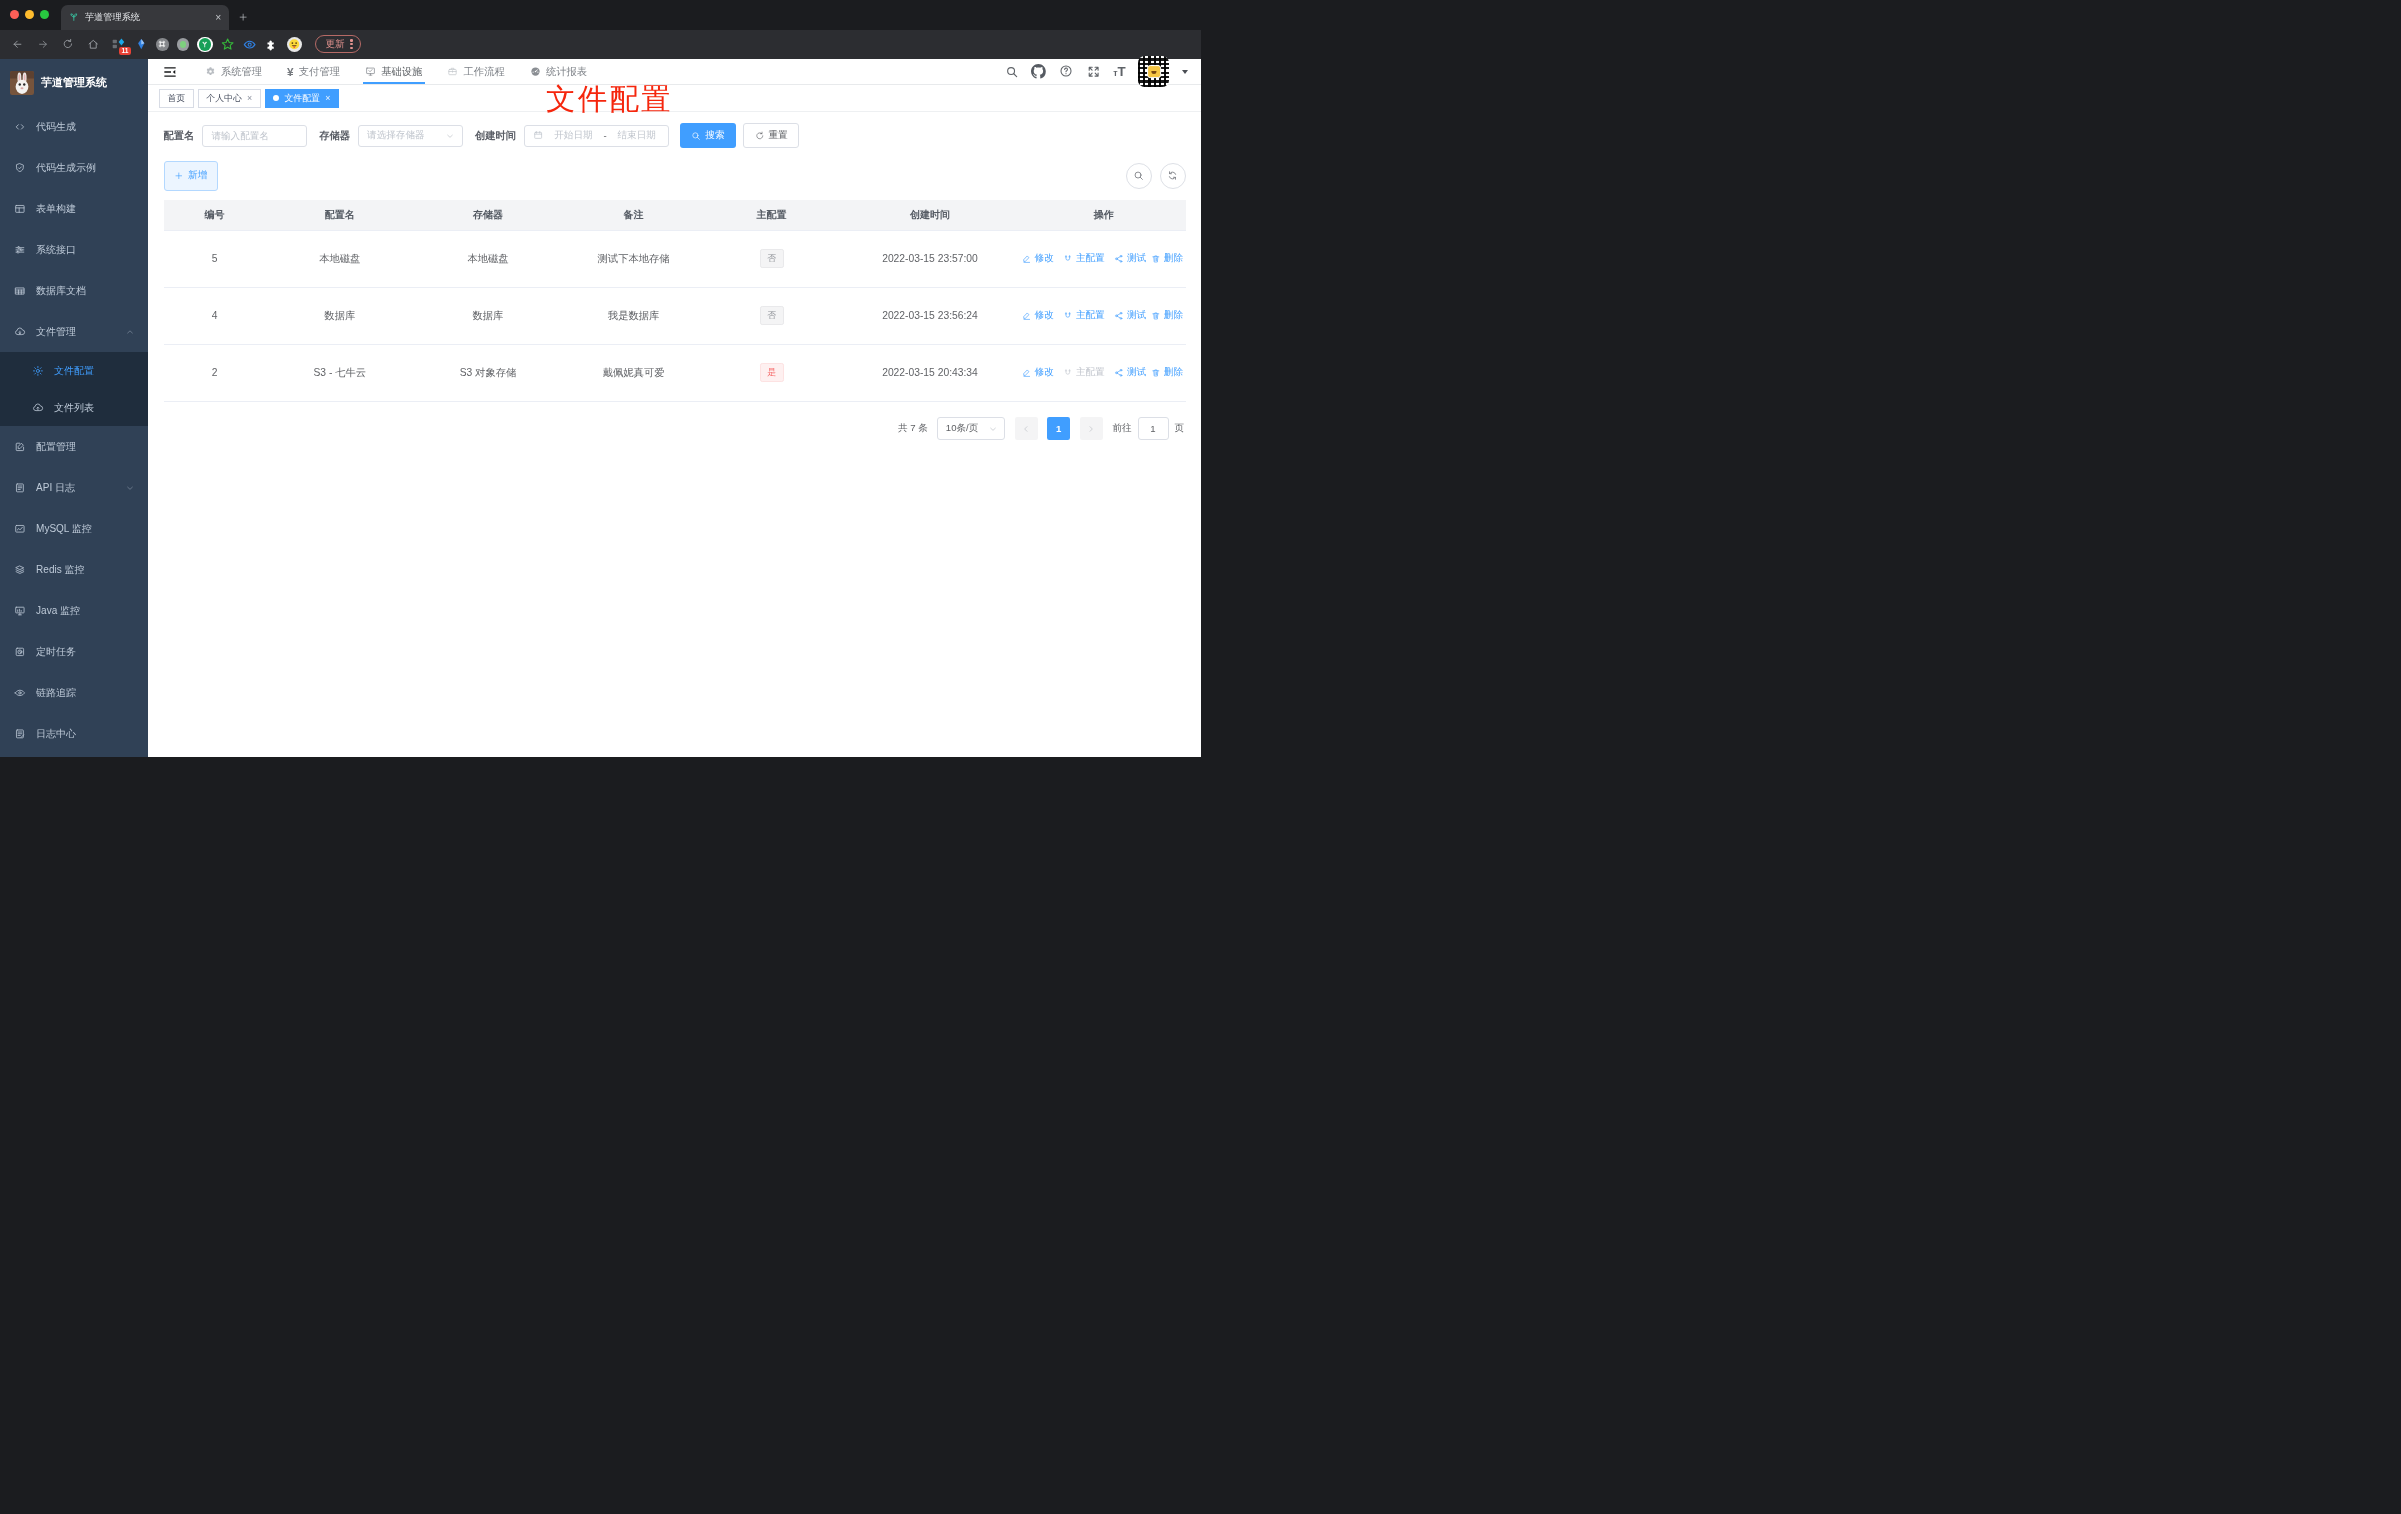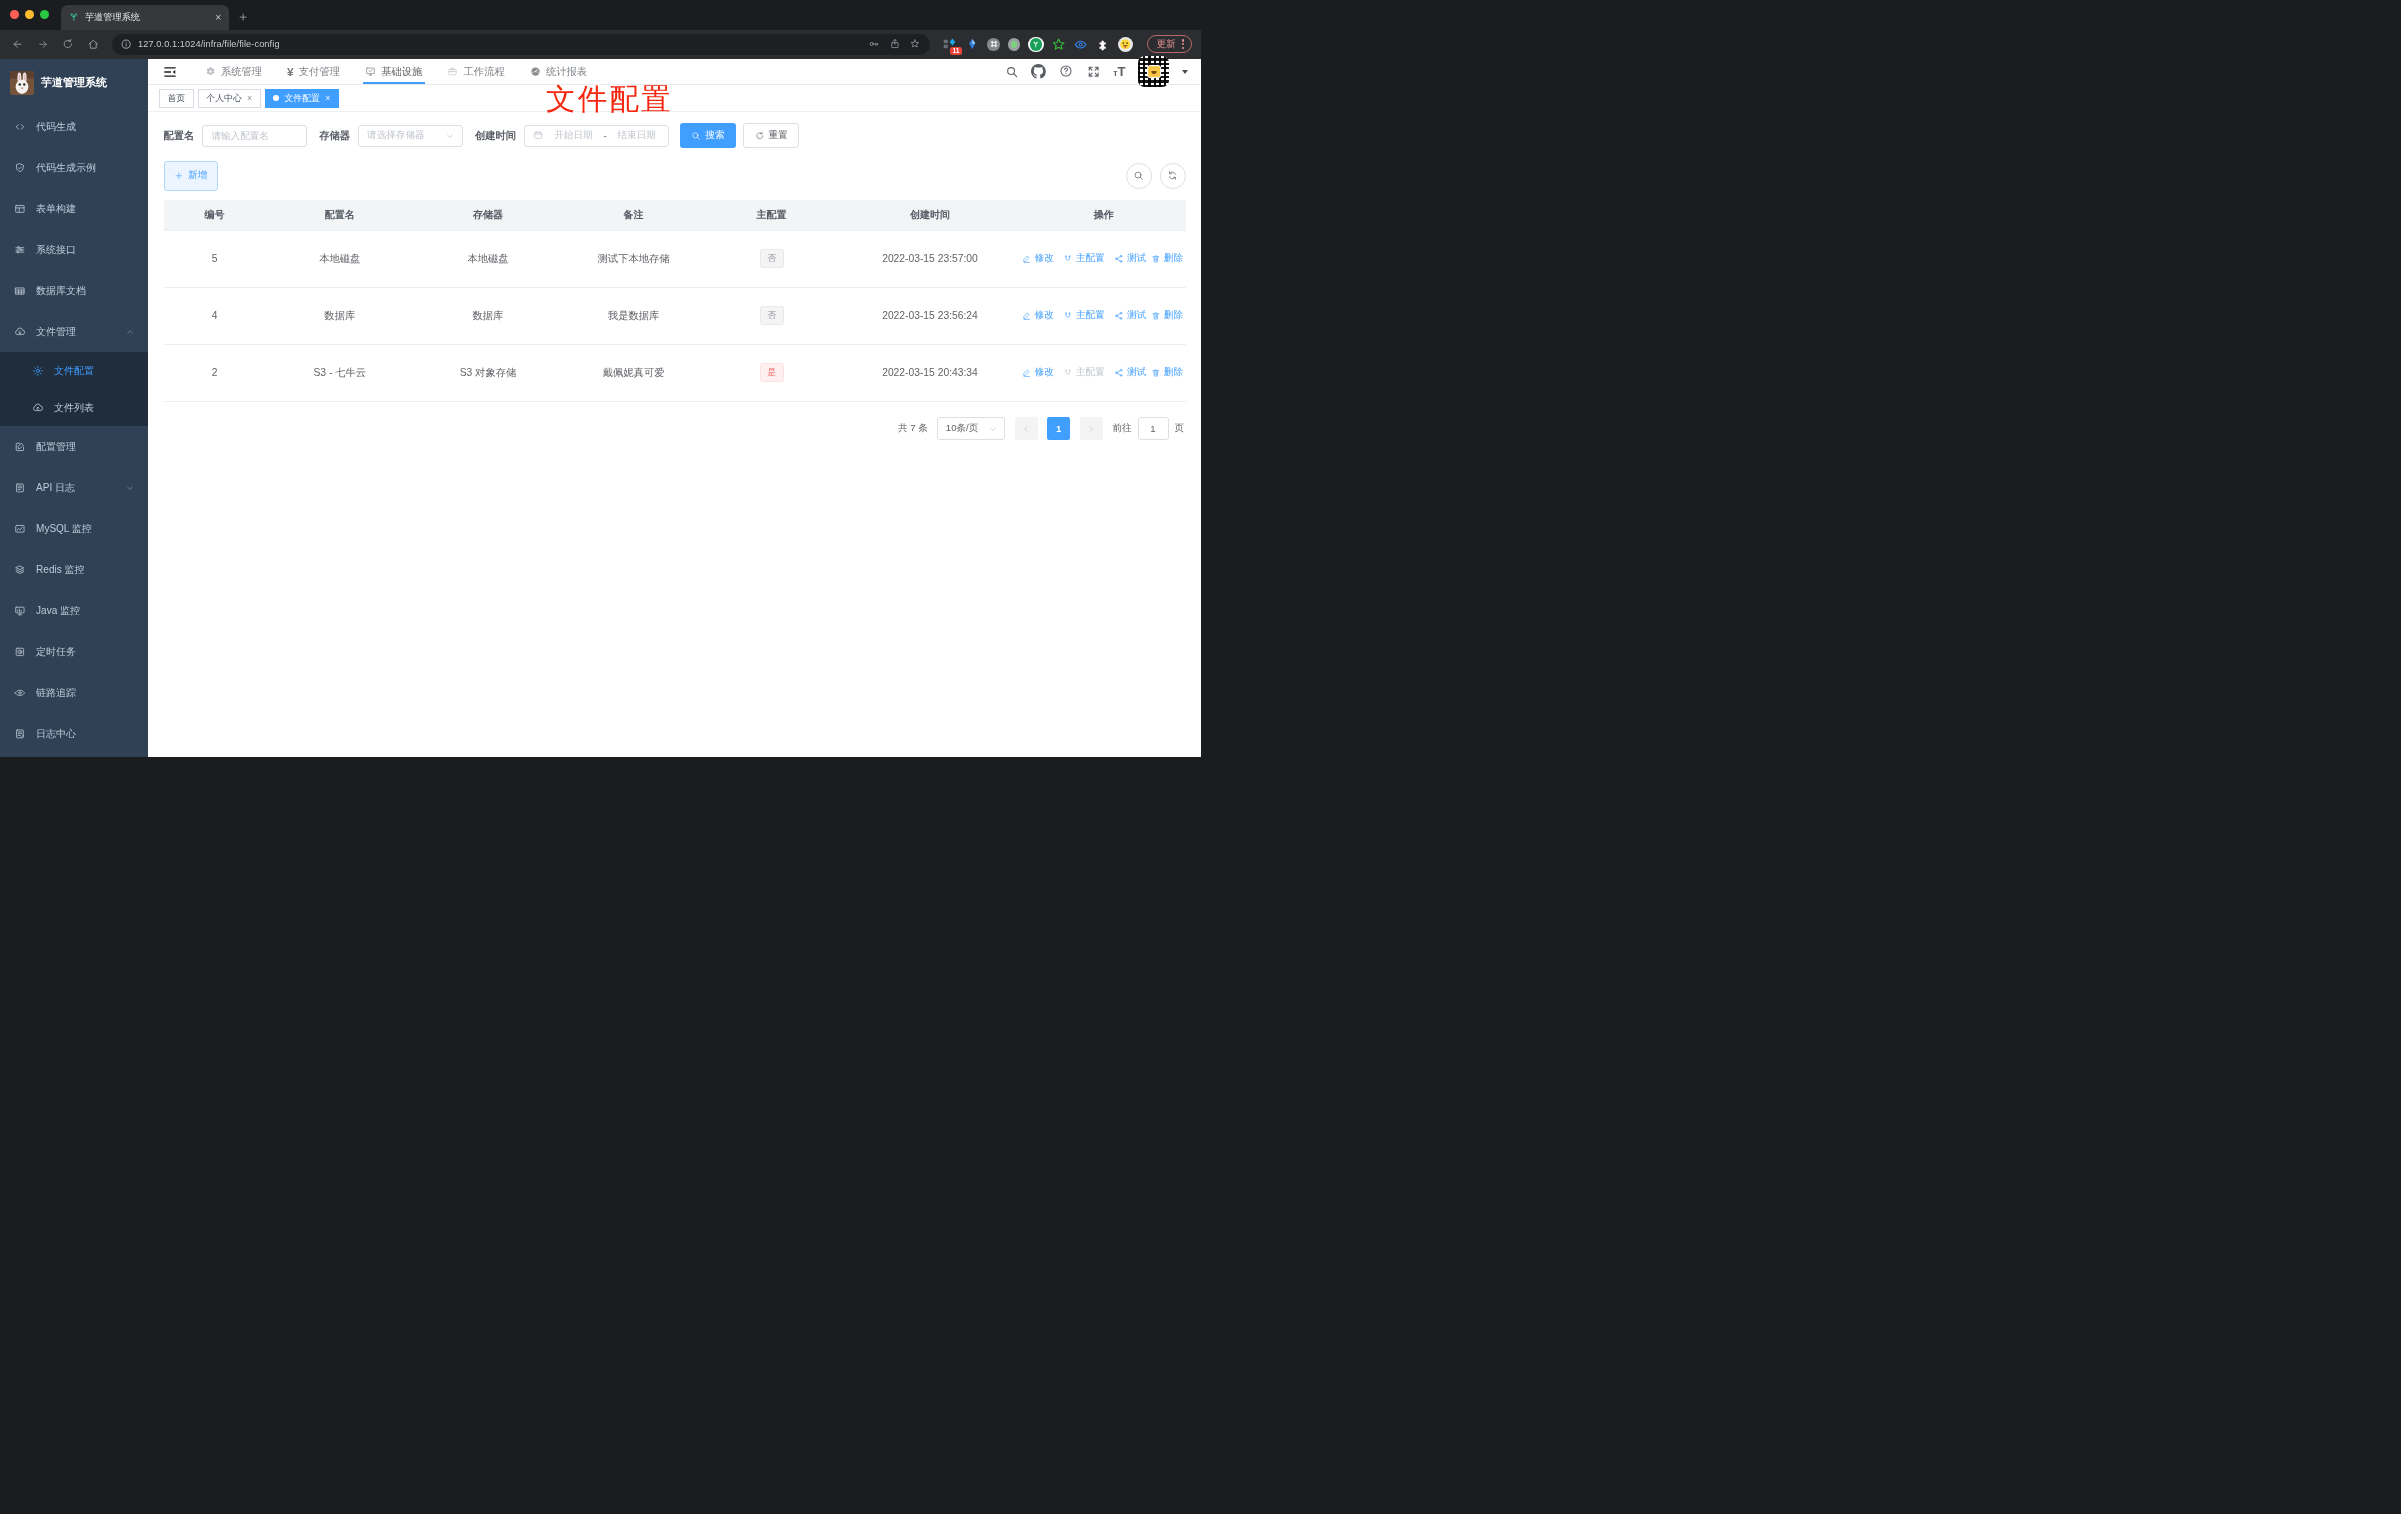--- a/index.html
+++ b/index.html
@@ -162,40 +162,20 @@
   <span class="nav-ic">
       <svg class="ic" viewBox="0 0 24 24" style="width:11.8px;height:11.8px">
         <path d="M19.5 12a7.5 7.5 0 11-2.2-5.3M17.6 2.8v4h-4"></path>
       </svg>
     </span>
   <span class="nav-ic">
       <svg class="ic" viewBox="0 0 24 24" style="width:12.5px;height:12.5px">
         <path d="M4 11.5L12 4.5l8 7M6.3 10v9.5h11.4V10"></path>
       </svg>
     </span>
-  <div class="omnibox">
-    <svg class="ic" viewBox="0 0 16 16" style="width:10.3px;height:10.3px;color:#9aa0a6">
-        <circle cx="8" cy="8" r="6.3"></circle>
-        <path d="M8 4.8v.2M8 7.4v3.6"></path>
-      </svg>
-    <span class="url">127.0.0.1:1024/infra/file/file-config</span>
-    <span class="omni-right">
-      <svg class="ic" viewBox="0 0 24 24" style="width:11.8px;height:11.8px">
-          <circle cx="7.5" cy="12" r="3.2"></circle>
-          <path d="M10.7 12H20M16.2 12v3M19 12v2.2"></path>
-        </svg>
-      <svg class="ic" viewBox="0 0 24 24" style="width:11.8px;height:11.8px">
-          <rect x="5.5" y="9.5" width="13" height="10" rx="1"></rect>
-          <path d="M12 3.5V13M8.8 6.2L12 3l3.2 3.2"></path>
-        </svg>
-      <svg class="ic" viewBox="0 0 24 24" style="width:11.8px;height:11.8px">
-          <path d="M12 4l2.3 4.9 5.2.6-3.9 3.6 1 5.2L12 15.7l-4.6 2.6 1-5.2L4.5 9.5l5.2-.6z"></path>
-        </svg>
-    </span>
-  </div>
   <div class="exts">
     <span class="ext">
       <svg viewBox="0 0 20 20" style="width:14px;height:14px">
           <rect x="1" y="4" width="6" height="5" rx="1" fill="#6a6d72"></rect>
           <rect x="1" y="11" width="6" height="5" rx="1" fill="#6a6d72"></rect>
           <path d="M13.5 2l4 5-4 5-4-5z" fill="#1ba8e8"></path>
         </svg>
       <span class="badge">11</span>
     </span>
     <span class="ext">

